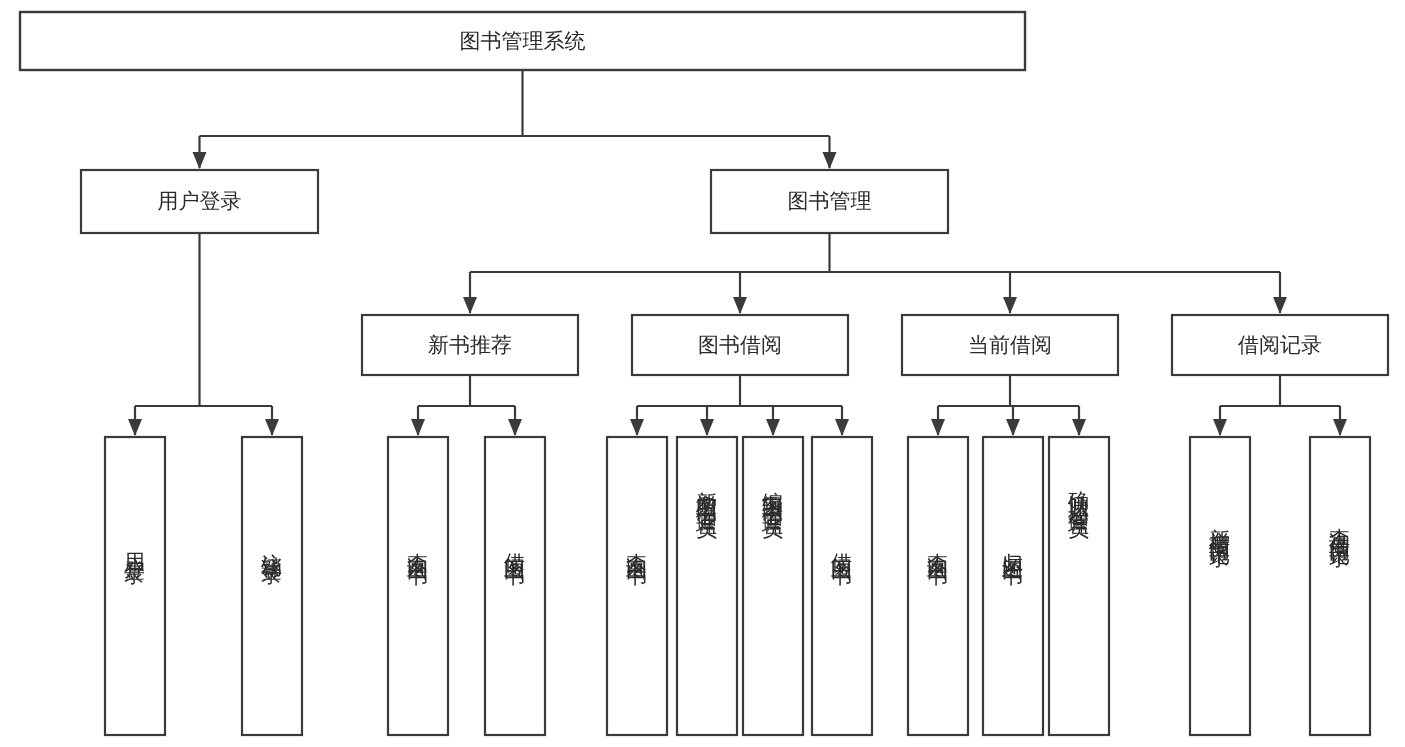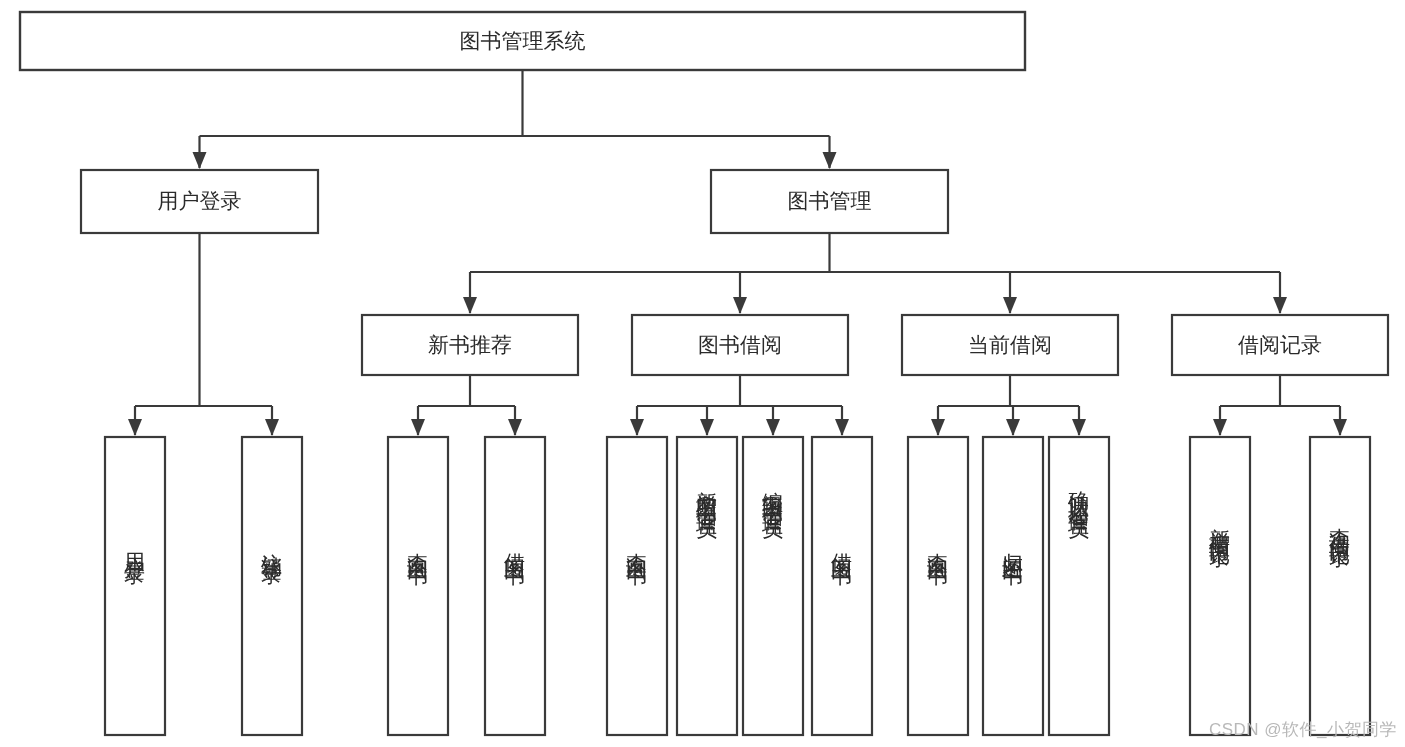--- a/index.html
+++ b/index.html
@@ -204,14 +204,13 @@
         <span class="leaf-label">确认归还（管理员）</span>
       </div>
       <div class="leaf-label-wrap" style="left: 1190px; top: 437px; width: 60px; height: 298px; padding-top: 74px;">
         <span class="leaf-label">新增借阅记录</span>
       </div>
       <div class="leaf-label-wrap" style="left: 1310px; top: 437px; width: 60px; height: 298px; padding-top: 74px;">
         <span class="leaf-label">查询借阅记录</span>
       </div>
     </div>
 
-  <div class="watermark">CSDN @软件_小贺同学</div>
 </div>
 
 </body></html>

